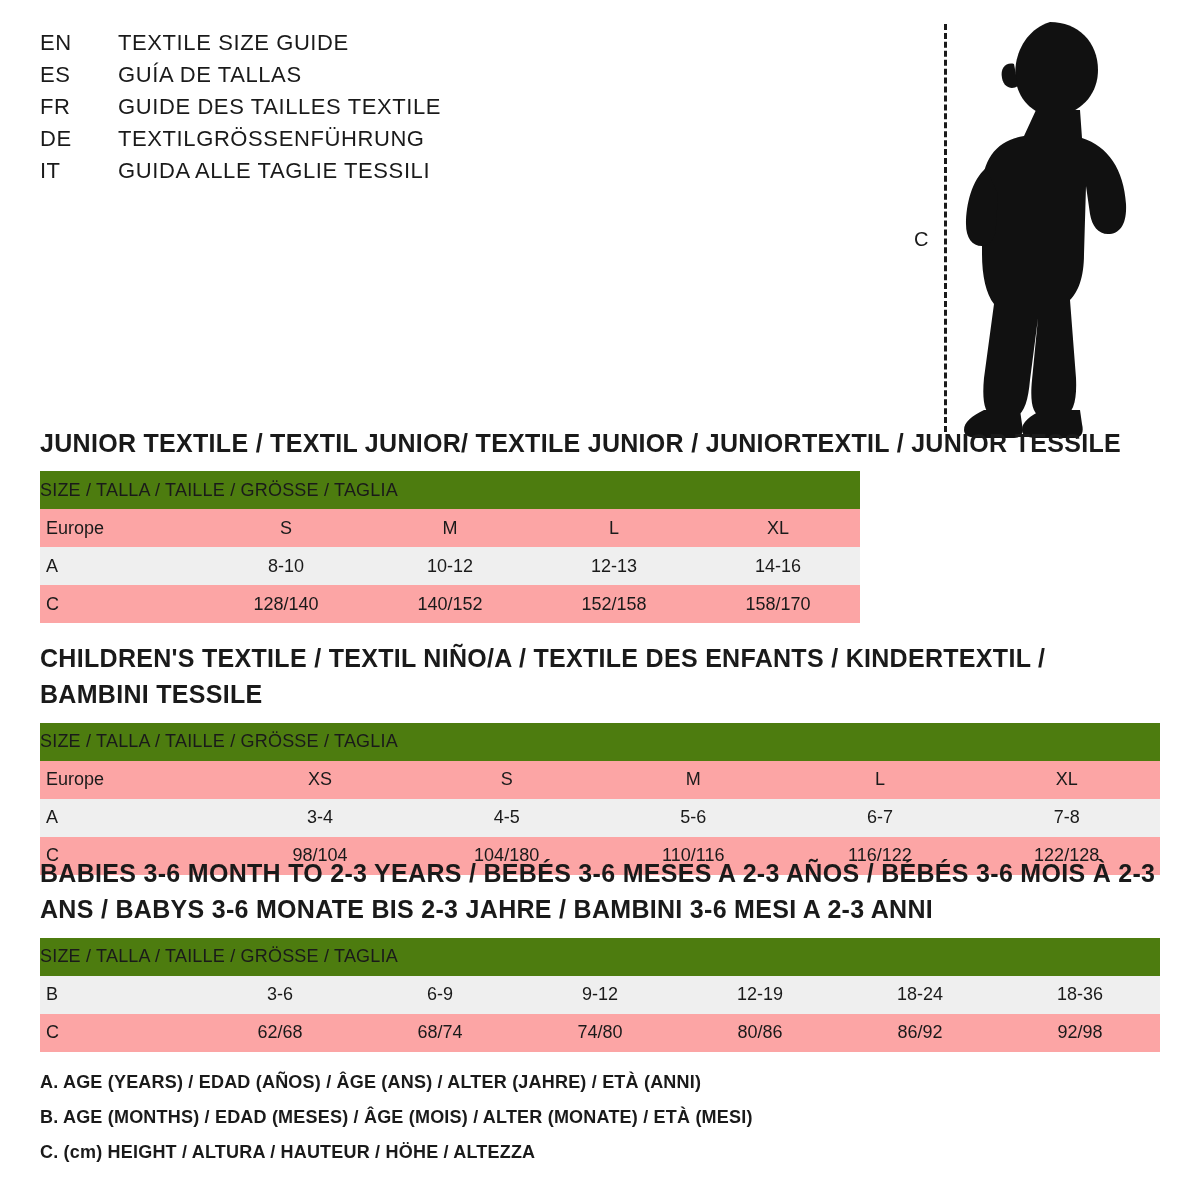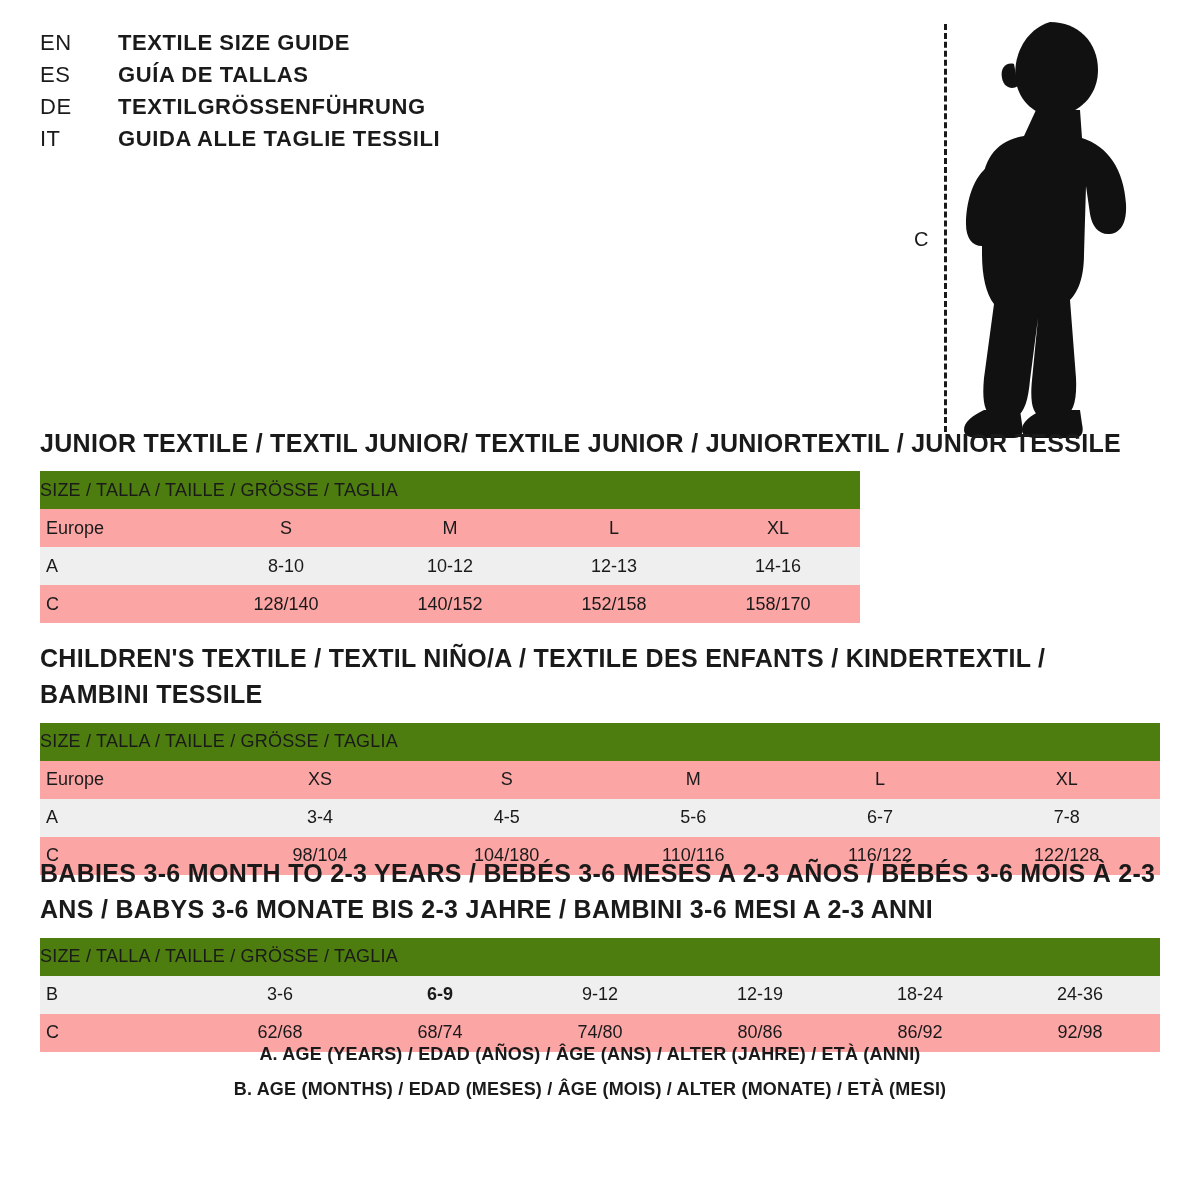--- a/index.html
+++ b/index.html
@@ -30,21 +30,21 @@
   }
   .header-lang {
     width: 78px;
     font-size: 22px;
     letter-spacing: 0.5px;
     color: #1a1a1a;
   }
   .header-title {
     font-size: 22px;
     letter-spacing: 0.6px;
-    font-weight: bold;
+    font-weight: normal;
     color: #1a1a1a;
     text-transform: uppercase;
   }
 
   
   .figure-area {
     position: absolute;
     top: 10px;
     left: 900px;
     width: 260px;
@@ -134,20 +134,24 @@
 <body>
 
 <div class="header">
   <div class="header-row">
     <div class="header-lang">EN</div>
     <div class="header-title">Textile Size Guide</div>
   </div>
   <div class="header-row">
     <div class="header-lang">ES</div>
     <div class="header-title">Guía de tallas</div>
+  </div>
+  <div class="header-row">
+    <div class="header-lang">FR</div>
+    <div class="header-title">Guide des tailles textile</div>
   </div>
   <div class="header-row">
     <div class="header-lang">DE</div>
     <div class="header-title">Textilgrößenführung</div>
   </div>
   <div class="header-row">
     <div class="header-lang">IT</div>
     <div class="header-title">Guida alle taglie tessili</div>
   </div>
 </div>
@@ -247,35 +251,36 @@
 <div class="section" style="top: 855px;">
   <div class="section-title">BABIES 3-6 MONTH TO 2-3 YEARS / BEBÉS 3-6 MESES A 2-3 AÑOS / BÉBÉS 3-6 MOIS À 2-3 ANS / BABYS 3-6 MONATE BIS 2-3 JAHRE / BAMBINI 3-6 MESI A 2-3 ANNI</div>
   <table class="size-table" style="width: 1120px;">
     <tbody>
         <tr class="band-head">
       <td colspan="7">SIZE / TALLA / TAILLE / GRÖSSE / TAGLIA</td>
     </tr>
     <tr class="row-shade">
       <td class="cell-label" style="width: 160px;">B</td>
       <td class="cell-val" style="width: 160px;">3-6</td>
-      <td class="cell-val" style="width: 160px; font-weight: bold;">6-9</td>
+      <td class="cell-val" style="width: 160px;">6-9</td>
       <td class="cell-val" style="width: 160px;">9-12</td>
       <td class="cell-val" style="width: 160px;">12-19</td>
       <td class="cell-val" style="width: 160px;">18-24</td>
-      <td class="cell-val" style="width: 160px;">24-36</td>
+      <td class="cell-val" style="width: 160px;">18-36</td>
     </tr>
     <tr class="row-light">
       <td class="cell-label">C</td>
       <td class="cell-val">62/68</td>
       <td class="cell-val">68/74</td>
       <td class="cell-val">74/80</td>
       <td class="cell-val">80/86</td>
       <td class="cell-val">86/92</td>
       <td class="cell-val">92/98</td>
     </tr>
   </tbody>
     </table>
 </div>
 
-<div class="legend" style="top: 1044px; text-align: center;">
+<div class="legend" style="top: 1072px;">
   <div class="legend-line">A. AGE (YEARS) / EDAD (AÑOS) / ÂGE (ANS) / ALTER (JAHRE) / ETÀ (ANNI)</div>
   <div class="legend-line">B. AGE (MONTHS) / EDAD (MESES) / ÂGE (MOIS) / ALTER (MONATE) / ETÀ (MESI)</div>
+  <div class="legend-line mixed">C. (cm) HEIGHT / ALTURA / HAUTEUR / HÖHE / ALTEZZA</div>
 </div>
 
 </body></html>

